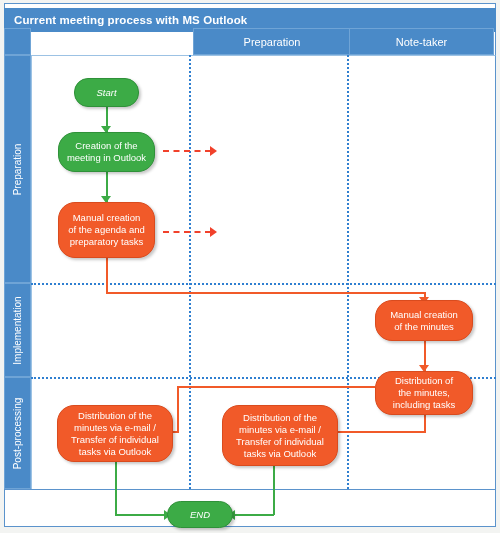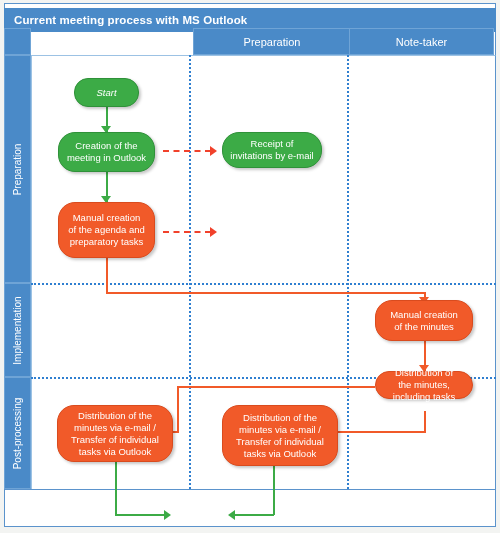--- a/index.html
+++ b/index.html
@@ -274,27 +274,27 @@
   <div class="arrow right-g" style="left:164px; top:510px;"></div>
 
   <div class="conn vline g" style="left:273px; top:466px; height:49px;"></div>
   <div class="conn hline g" style="left:233px; top:514px; width:41px;"></div>
   <div class="arrow left-g" style="left:228px; top:510px;"></div>
 
   <div class="node green pill" style="left:74px; top:78px; width:65px; height:29px;">Start</div>
 
   <div class="node green" style="left:58px; top:132px; width:97px; height:40px;">Creation of the<br>meeting in Outlook</div>
 
-  <div class="node green" style="left:222px; top:132px; width:100px; height:36px;">Receipt of<br>invitations by e-mail</div>
 
   <div class="node orange" style="left:58px; top:202px; width:97px; height:56px;">Manual creation<br>of the agenda and<br>preparatory tasks</div>
 
 
   <div class="node orange" style="left:375px; top:300px; width:98px; height:41px;">Manual creation<br>of the minutes</div>
 
-  <div class="node orange" style="left:375px; top:371px; width:98px; height:28px;">Distribution of<br>the minutes,<br>including tasks</div>
+  <div class="node orange" style="left:375px; top:371px; width:98px; height:44px;">Distribution of<br>the minutes,<br>including tasks</div>
 
   <div class="node orange" style="left:57px; top:405px; width:116px; height:57px;">Distribution of the<br>minutes via e-mail /<br>Transfer of individual<br>tasks via Outlook</div>
 
   <div class="node orange" style="left:222px; top:405px; width:116px; height:61px;">Distribution of the<br>minutes via e-mail /<br>Transfer of individual<br>tasks via Outlook</div>
 
+  <div class="node green pill" style="left:167px; top:501px; width:66px; height:27px;">END</div>
 
 </div>
 
 </body></html>

